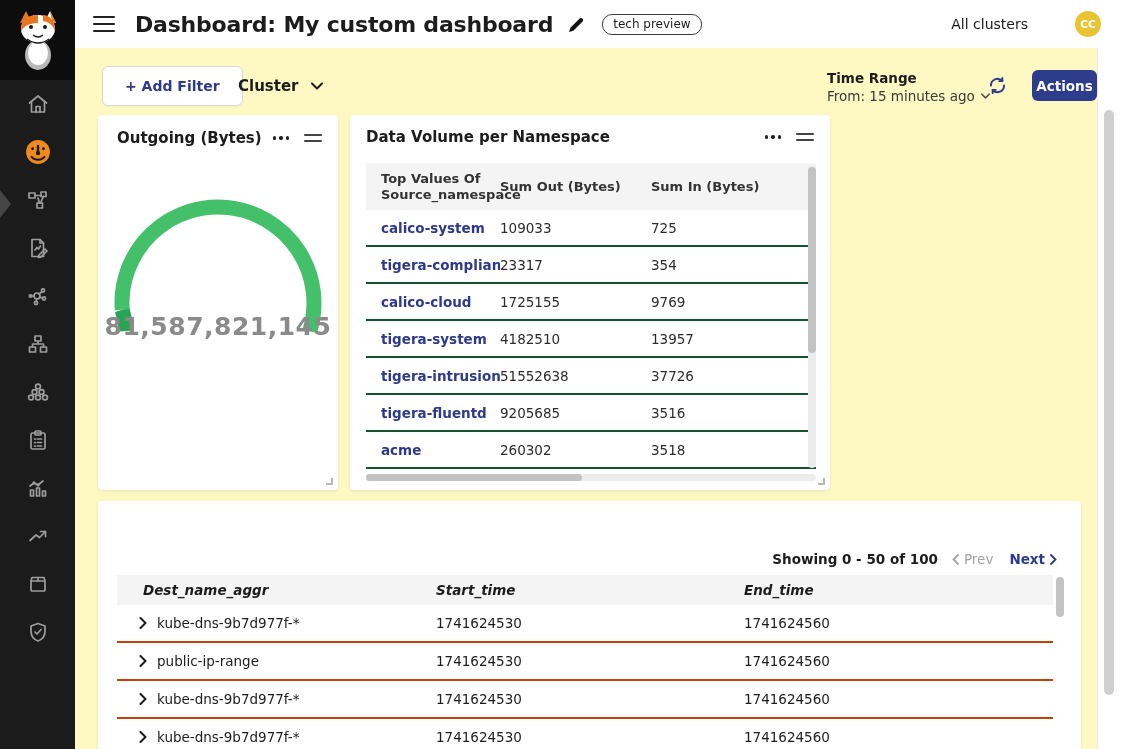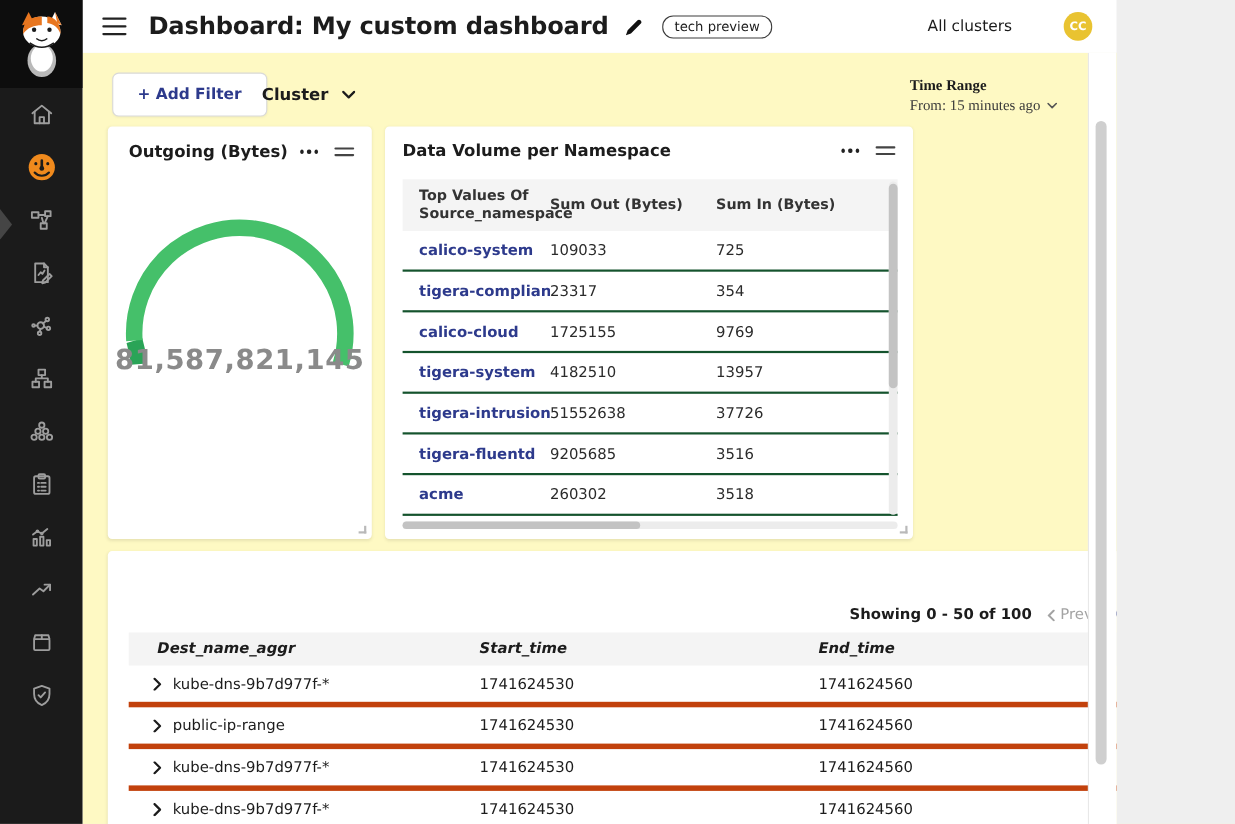--- a/index.html
+++ b/index.html
@@ -1,18 +1,18 @@
 <!DOCTYPE html>
 <html><head>
 <meta charset="utf-8">
 <style>
   * { margin:0; padding:0; box-sizing:border-box; }
   html,body { width:1123px; height:749px; overflow:hidden; }
   body { font-family:"DejaVu Sans","Liberation Sans",sans-serif; background:#efefef; color:#1c1c1c; }
-  .root { position:relative; width:1015px; height:749px;padding-left:28px; }
+  .root { position:relative; width:1123px; height:749px;padding-left:28px; }
 
   
   .sidebar { position:absolute; left:0; top:0; width:75px; height:749px; background:#1b1b1b; z-index:30; }
   .logo-block { width:75px; height:80px; background:#0d0d0d; display:flex; align-items:center; justify-content:center; }
   .nav-icons { display:flex; flex-direction:column; align-items:center; }
   .nav-item { width:75px; height:48px; display:flex; align-items:center; justify-content:center; cursor:pointer; }
   .nav-item svg { stroke:#9d9d9d; fill:none; stroke-width:1.7; stroke-linecap:round; stroke-linejoin:round; }
   .notch { position:absolute; left:0; top:190px; width:11px; height:28px; background:#454545; clip-path:polygon(0 0,100% 50%,0 100%); }
 
   
@@ -25,21 +25,21 @@
   .topbar-right { margin-left:auto; display:flex; align-items:center; }
   .all-clusters { font-size:14px; color:#1b1b1b; cursor:pointer; }
   .avatar { width:26px; height:26px; border-radius:50%; background:#e9c331; color:#fff; font-size:10.5px; font-weight:700; display:flex; align-items:center; justify-content:center; margin-left:47px; margin-right:22px; cursor:pointer; }
 
   
   .content { position:absolute; left:75px; top:48px; right:0; bottom:0; background:#fef9c3; overflow:hidden; }
 
   
   .add-filter-btn { position:absolute; left:27px; top:18px; height:40px; padding:0 22px; background:#fff; border:1px solid #d9d9d9; border-radius:6px; font-size:14px; font-weight:600; color:#2d3a8c; display:flex; align-items:center; cursor:pointer; box-shadow:0 1px 2px rgba(0,0,0,.04); }
   .cluster-dd { position:absolute; left:163px; top:24px; height:28px; display:flex; align-items:center; gap:12px; font-size:15px; font-weight:600; color:#1c1c1c; cursor:pointer; }
-  .time-range { position:absolute; left:752px; top:22px; cursor:pointer;font-family:Liberation Serif, serif; }
+  .time-range { position:absolute; left:752px; top:22px; cursor:pointer; }
   .time-range .tr-label { font-size:13.5px; font-weight:700; color:#1c1c1c; }
   .time-range .tr-value { font-size:13.5px; color:#3a3a3a; margin-top:2px; display:flex; align-items:center; gap:6px; }
   .refresh-btn { position:absolute; left:912px; top:27px; cursor:pointer; }
   .actions-btn { position:absolute; left:957px; top:22px; width:65px; height:31px; background:#2e3c8c; color:#fff; border:none; border-radius:6px; font-size:13.5px; font-weight:600; cursor:pointer; font-family:inherit; }
 
   
   .card { position:absolute; background:#fff; border-radius:4px; box-shadow:0 1px 3px rgba(0,0,0,.09); }
   .card-title { font-size:15px; font-weight:700; color:#1c1c1c; }
   .dots-menu { display:flex; gap:3px; cursor:pointer; align-items:center; }
   .dots-menu i { width:3.5px; height:3.5px; border-radius:50%; background:#222; }
@@ -69,21 +69,21 @@
   .handle-selected { width:26px; height:34px; border:2px solid #86a4f4; background:#fff; border-radius:8px; display:flex; flex-direction:column; justify-content:center; align-items:center; gap:4px; cursor:grab; margin-left:8px; margin-top:-6px; }
   .handle-selected span { width:14px; height:2px; background:#444; border-radius:1px; }
   .pagination { position:absolute; right:24px; top:50px; display:flex; align-items:center; font-size:13.5px; }
   .pg-showing { font-weight:600; color:#1c1c1c; }
   .pg-prev { color:#a3a3a3; margin-left:14px; display:flex; align-items:center; gap:5px; cursor:default; }
   .pg-next { color:#2d3a8c; font-weight:700; margin-left:16px; display:flex; align-items:center; gap:5px; cursor:pointer; }
   .flows-table { position:absolute; left:19px; top:74px; width:936px; }
   .fl-header { display:grid; grid-template-columns:319px 308px 309px; background:#f4f4f4; height:30px; align-items:center;font-style:italic; }
   .fl-header div { font-size:13.5px; font-weight:700; color:#1c1c1c; }
   .fl-header div:first-child { padding-left:26px; }
-  .fl-row { display:grid; grid-template-columns:319px 308px 309px; height:38px; align-items:center; border-bottom:5px solid #c2410c; cursor:pointer; }
+  .fl-row { display:grid; grid-template-columns:319px 308px 309px; height:38px; align-items:center; border-bottom:2px solid #c2410c; cursor:pointer; }
   .fl-row .dest { display:flex; align-items:center; gap:10px; padding-left:22px; font-size:13.5px; color:#1c1c1c; }
   .fl-row span { font-size:13.5px; color:#1c1c1c; }
 
   
   .page-scroll-gutter { position:absolute; right:0; top:0; width:26px; height:100%; background:#fff; border-left:1px solid #e8e8e8; }
   .page-scroll-thumb { position:absolute; left:6px; top:62px; width:10px; height:585px; background:#cfcfcf; border-radius:5px; cursor:pointer; }
 
   .chev { stroke:#1c1c1c; fill:none; stroke-width:2; stroke-linecap:round; stroke-linejoin:round; }
 </style>
 </head>

